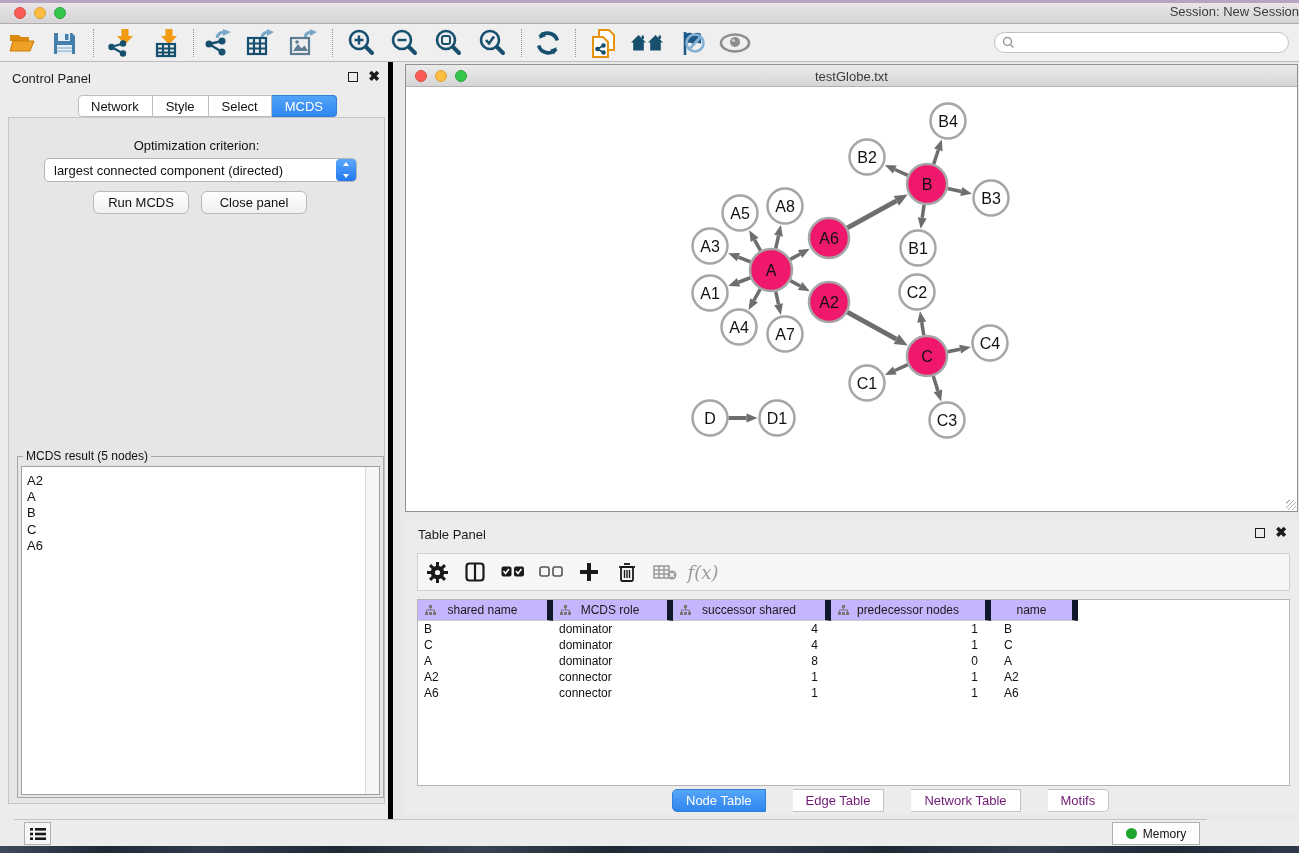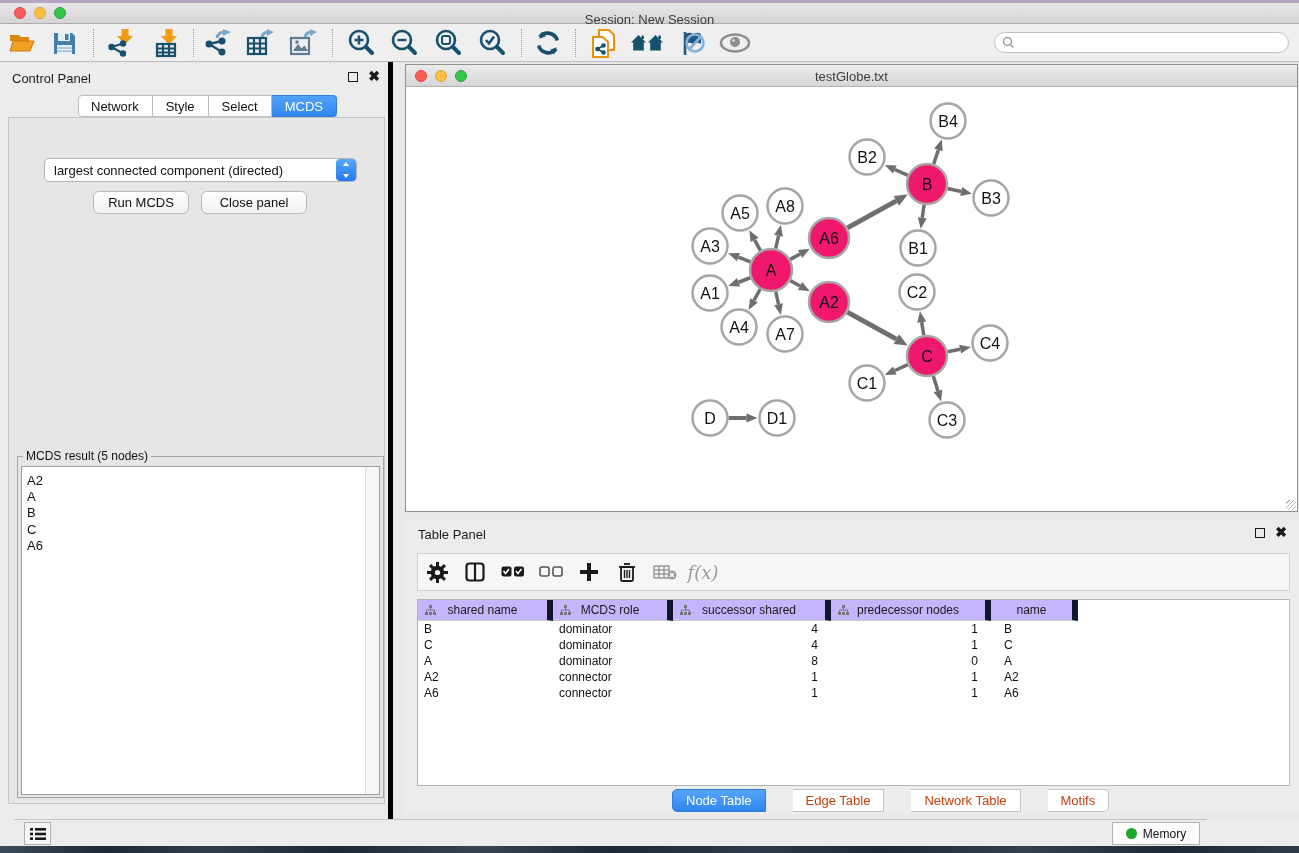--- a/index.html
+++ b/index.html
@@ -8,21 +8,21 @@
   
   #titlebar { position:absolute; left:0; top:0; width:1299px; height:24px;
     background:linear-gradient(#ebe8eb 0%,#d7d4d7 100%); border-bottom:1px solid #aeacae; }
   #titlebar .purple { position:absolute; left:0; top:0; width:100%; height:3px; background:#b7a3c2; }
   .lights { position:absolute; display:flex; gap:8px; }
   #titlebar .lights { left:14px; top:7px; }
   .light { width:12px; height:12px; border-radius:50%; }
   .light.red { background:#fc5b57; border:1px solid #d94b44; }
   .light.yellow { background:#fdbe41; border:1px solid #d9a338; }
   .light.green { background:#34c84a; border:1px solid #2aa33c; }
-  #window-title { position:absolute; top:12px; width:100%; text-align:center; font-size:13px; color:#3c3c3c; }
+  #window-title { position:absolute; top:4px; width:100%; text-align:right; font-size:13px; color:#3c3c3c; }
 
   
   #toolbar { position:absolute; left:0; top:24px; width:1299px; height:38px;
     background:#f0eff0; border-bottom:1px solid #bcbabc; }
   .tbi { position:absolute; top:2px; width:42px; height:34px; display:flex; align-items:center; justify-content:center; }
   .tbsep { position:absolute; top:5px; width:1px; height:28px; border-left:1px dotted #9a9a9a; }
   #search-wrap { position:absolute; right:10px; top:8px; width:295px; height:21px; background:#fff;
     border:1px solid #c2c0c2; border-radius:11px; display:flex; align-items:center; padding-left:7px; }
   #search-input { border:none; outline:none; flex:1; font-size:12px; background:transparent; }
 
@@ -83,21 +83,21 @@
   .th { position:relative; display:flex; align-items:center; justify-content:center; font-size:12px; color:#1a1a1a;
     background:#c4b5fd; border-right:6px solid #0f172a; border-bottom:1px solid #cccccc; }
   .th svg { position:absolute; left:7px; top:5px; }
   .th.fill { background:#fff; border-right:none; border-bottom:none; }
   .tr { display:flex; height:16px; }
   .td { font-size:12px; color:#111; padding:1px 6px 0 6px; white-space:nowrap; overflow:hidden; }
   .td.num { text-align:right; padding-right:13px; }
   .td.name { padding-left:13px; }
   #tp-tabs { position:absolute; left:267px; top:269px; height:23px; display:flex;gap:27px; }
   .tp-tab { height:23px; padding:0 13px; background:#fff; border:1px solid #c3c3c3; border-left:none; font-size:13px;
-    display:flex; align-items:center; color:#c2410c; }
+    display:flex; align-items:center; color:#701a75; }
   .tp-tab:first-child { border-left:1px solid #c3c3c3; border-radius:5px 0 0 5px; }
   .tp-tab:last-child { border-radius:0 5px 5px 0; }
   .tp-tab.sel { background:linear-gradient(#55a5f8,#2f86ef); color:#fff; border-color:#2f7fd8; }
 
   
   #statusbar { position:absolute; left:14px; top:819px; width:1193px; height:27px; background:#ececec; border-top:1px solid #c4c4c4;text-align:right; }
   #list-btn { position:absolute; left:10px; top:2px; width:27px; height:23px; background:#f6f6f6; border:1px solid #b0b0b0; display:flex; align-items:center; justify-content:center; }
   #memory-btn { position:absolute; right:7px; top:2px; width:88px; height:23px; background:#fdfdfd; border:1px solid #b0b0b0;
     display:flex; align-items:center; justify-content:center; gap:6px; font-size:12px; color:#111; }
   #memory-dot { width:11px; height:11px; border-radius:50%; background:#1fa52c; }
@@ -277,20 +277,21 @@
       <span class="float-ic"></span>
       <span class="close-ic">✖</span>
     </div>
     <div id="cp-tabs">
         <div class="cp-tab">Network</div>
         <div class="cp-tab">Style</div>
         <div class="cp-tab">Select</div>
         <div class="cp-tab sel">MCDS</div>
       </div>
     <div id="cp-content">
+      <div id="opt-label">Optimization criterion:</div>
       <div id="dropdown">
         <span class="val">largest connected component (directed)</span>
         <span class="spin">
             <span class="chev up"></span>
             <span class="chev dn"></span>
           </span>
       </div>
       <div class="btn" id="run-btn">Run MCDS</div>
       <div class="btn" id="closep-btn">Close panel</div>
       <div id="result-group">

